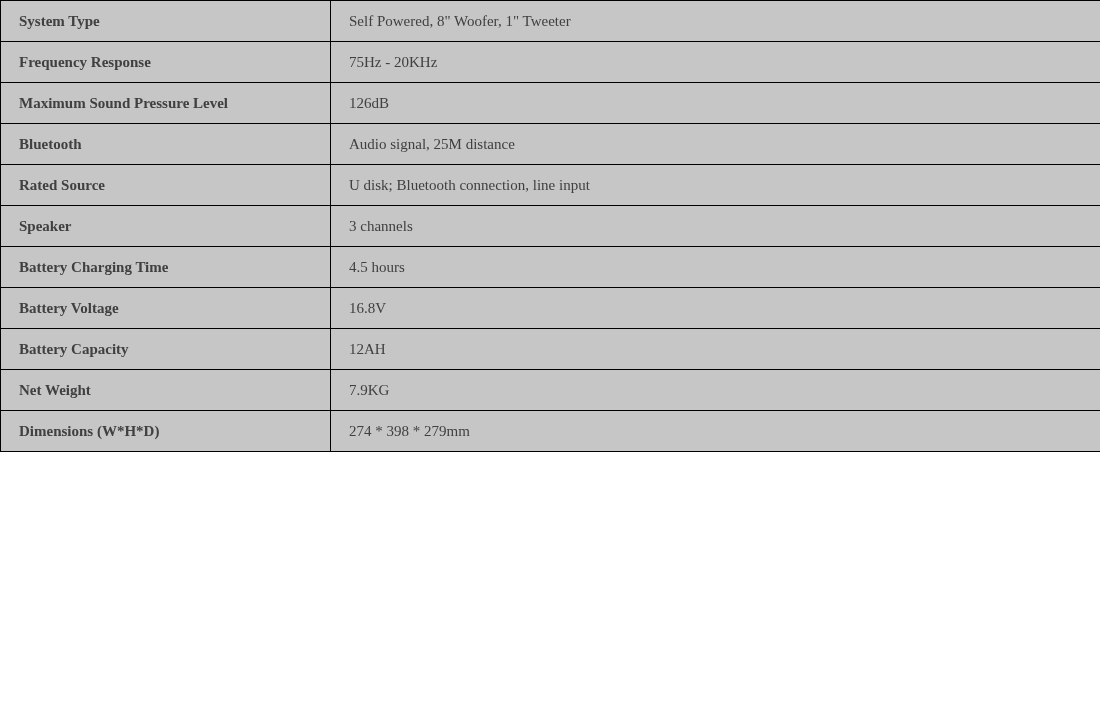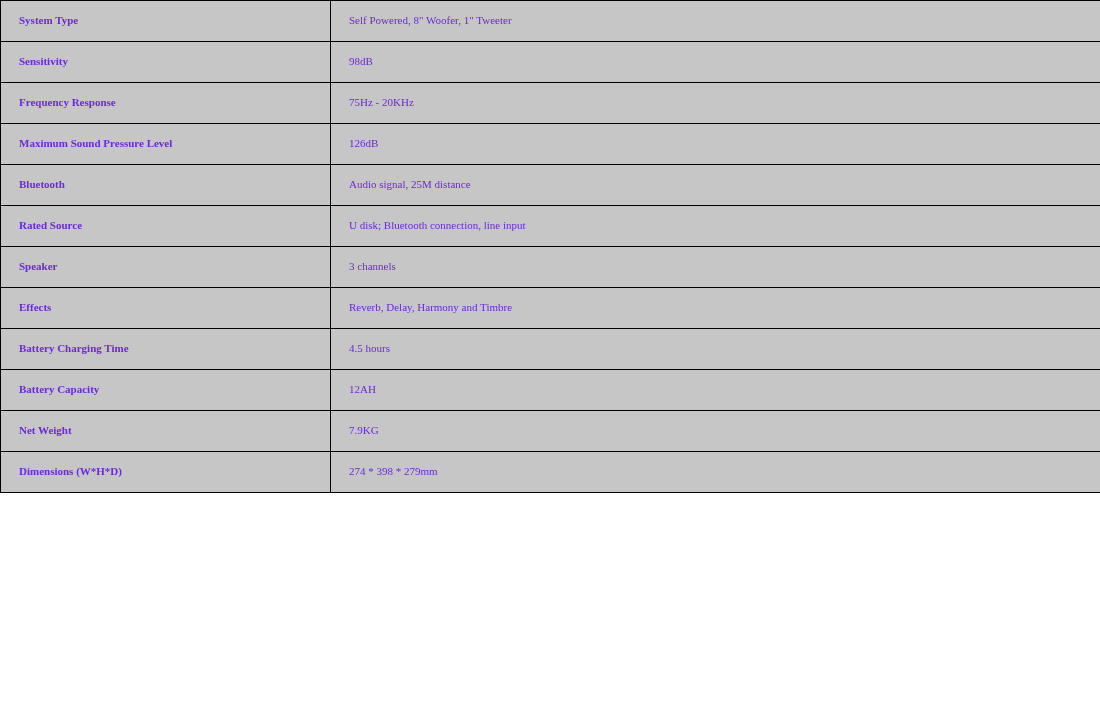--- a/index.html
+++ b/index.html
@@ -18,24 +18,24 @@
     border-collapse: collapse;
     table-layout: fixed;
     background: #c6c6c6;
   }
   .spec-table col.label-col { width: 330px; }
   .spec-table col.value-col { width: 770px; }
   .spec-table td {
     border: 1px solid #000000;
     height: 40px;
     padding: 0 0 0 18px;
-    font-size: 11px;
+    font-size: 15px;
     line-height: 1.2;
     vertical-align: middle;
-    color: #6d28d9;
+    color: #404040;
     white-space: nowrap;
     overflow: hidden;
   }
   .spec-table td.label {
     font-weight: bold;
     background: #c6c6c6;
   }
   .spec-table td.value {
     font-weight: normal;
     background: #c6c6c6;
@@ -48,50 +48,46 @@
   <colgroup>
     <col class="label-col">
     <col class="value-col">
   </colgroup>
   <tbody>
     <tr>
       <td class="label">System Type</td>
       <td class="value">Self Powered, 8" Woofer, 1" Tweeter</td>
     </tr>
     <tr>
-      <td class="label">Sensitivity</td>
-      <td class="value">98dB</td>
-    </tr>
-    <tr>
       <td class="label">Frequency Response</td>
       <td class="value">75Hz - 20KHz</td>
     </tr>
     <tr>
       <td class="label">Maximum Sound Pressure Level</td>
       <td class="value">126dB</td>
     </tr>
     <tr>
       <td class="label">Bluetooth</td>
       <td class="value">Audio signal, 25M distance</td>
     </tr>
     <tr>
       <td class="label">Rated Source</td>
       <td class="value">U disk; Bluetooth connection, line input</td>
     </tr>
     <tr>
       <td class="label">Speaker</td>
       <td class="value">3 channels</td>
     </tr>
     <tr>
-      <td class="label">Effects</td>
-      <td class="value">Reverb, Delay, Harmony and Timbre</td>
+      <td class="label">Battery Charging Time</td>
+      <td class="value">4.5 hours</td>
     </tr>
     <tr>
-      <td class="label">Battery Charging Time</td>
-      <td class="value">4.5 hours</td>
+      <td class="label">Battery Voltage</td>
+      <td class="value">16.8V</td>
     </tr>
     <tr>
       <td class="label">Battery Capacity</td>
       <td class="value">12AH</td>
     </tr>
     <tr>
       <td class="label">Net Weight</td>
       <td class="value">7.9KG</td>
     </tr>
     <tr>

